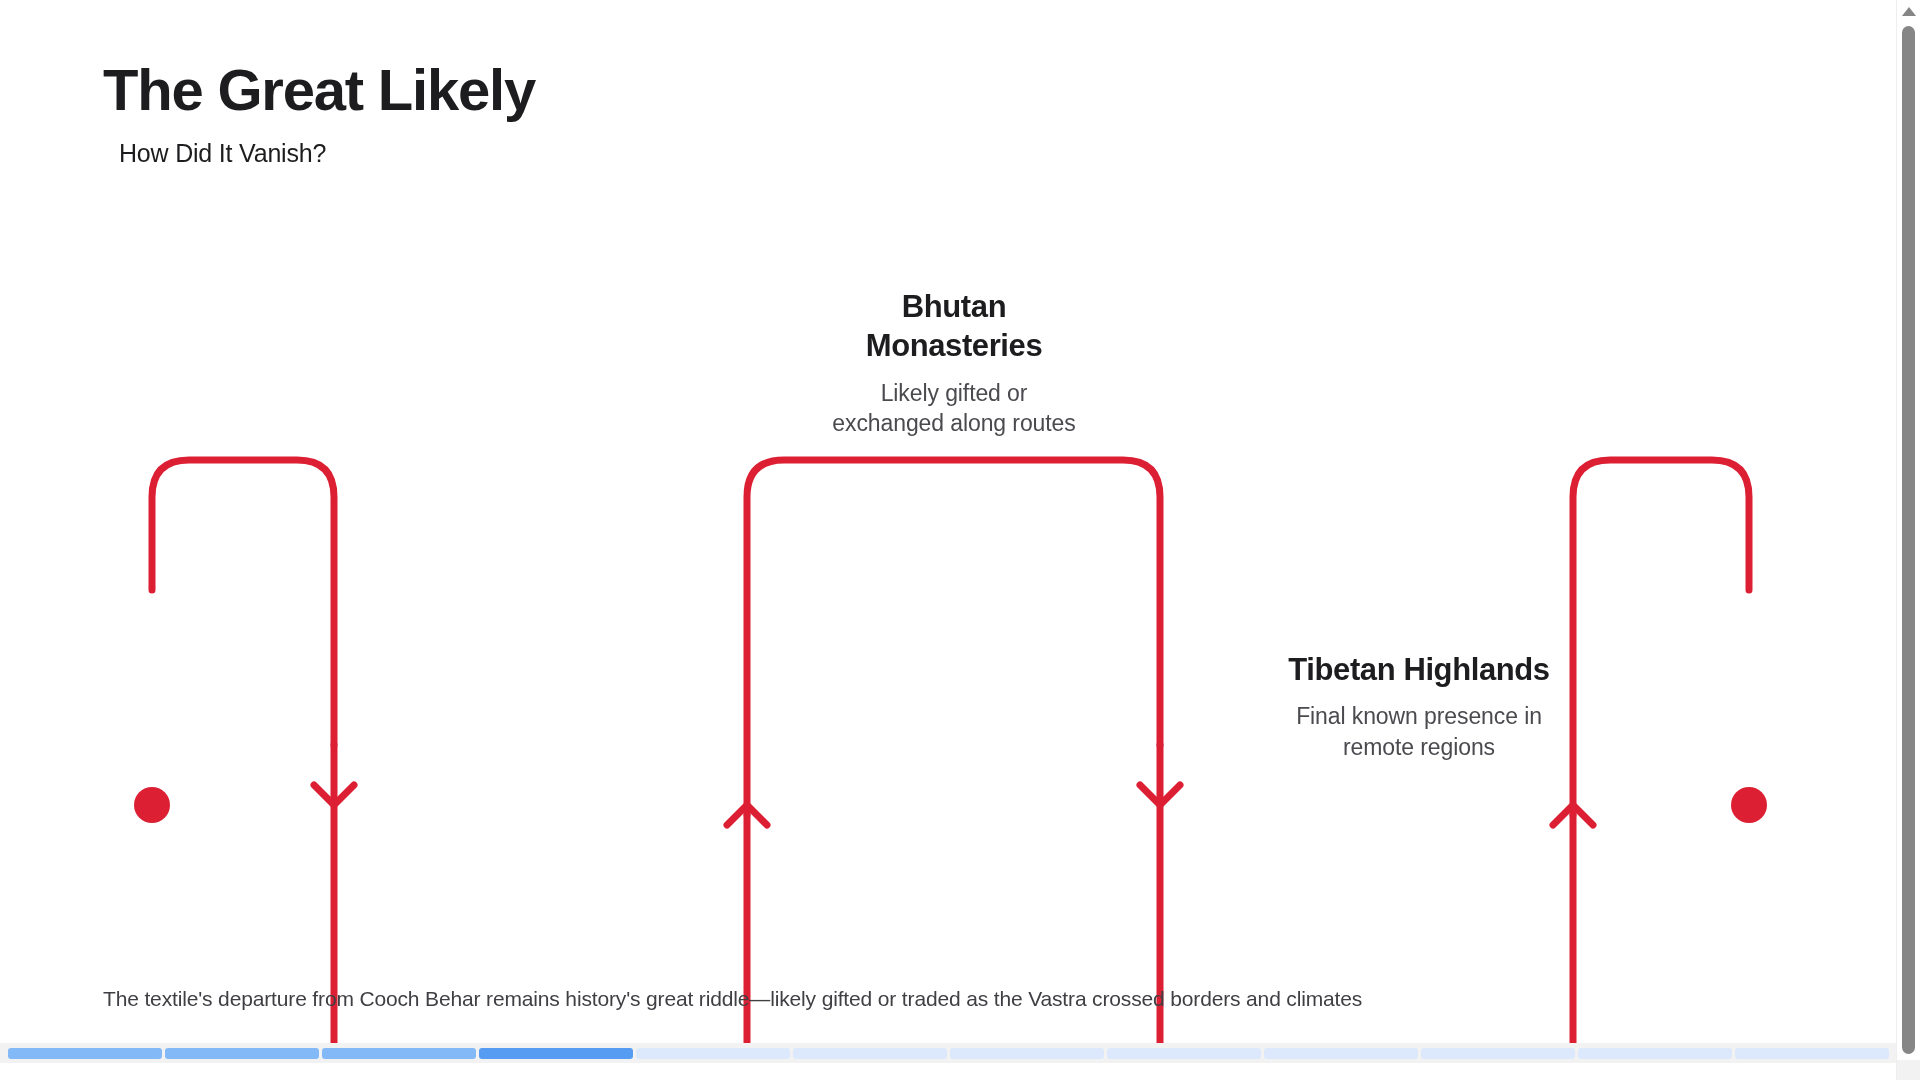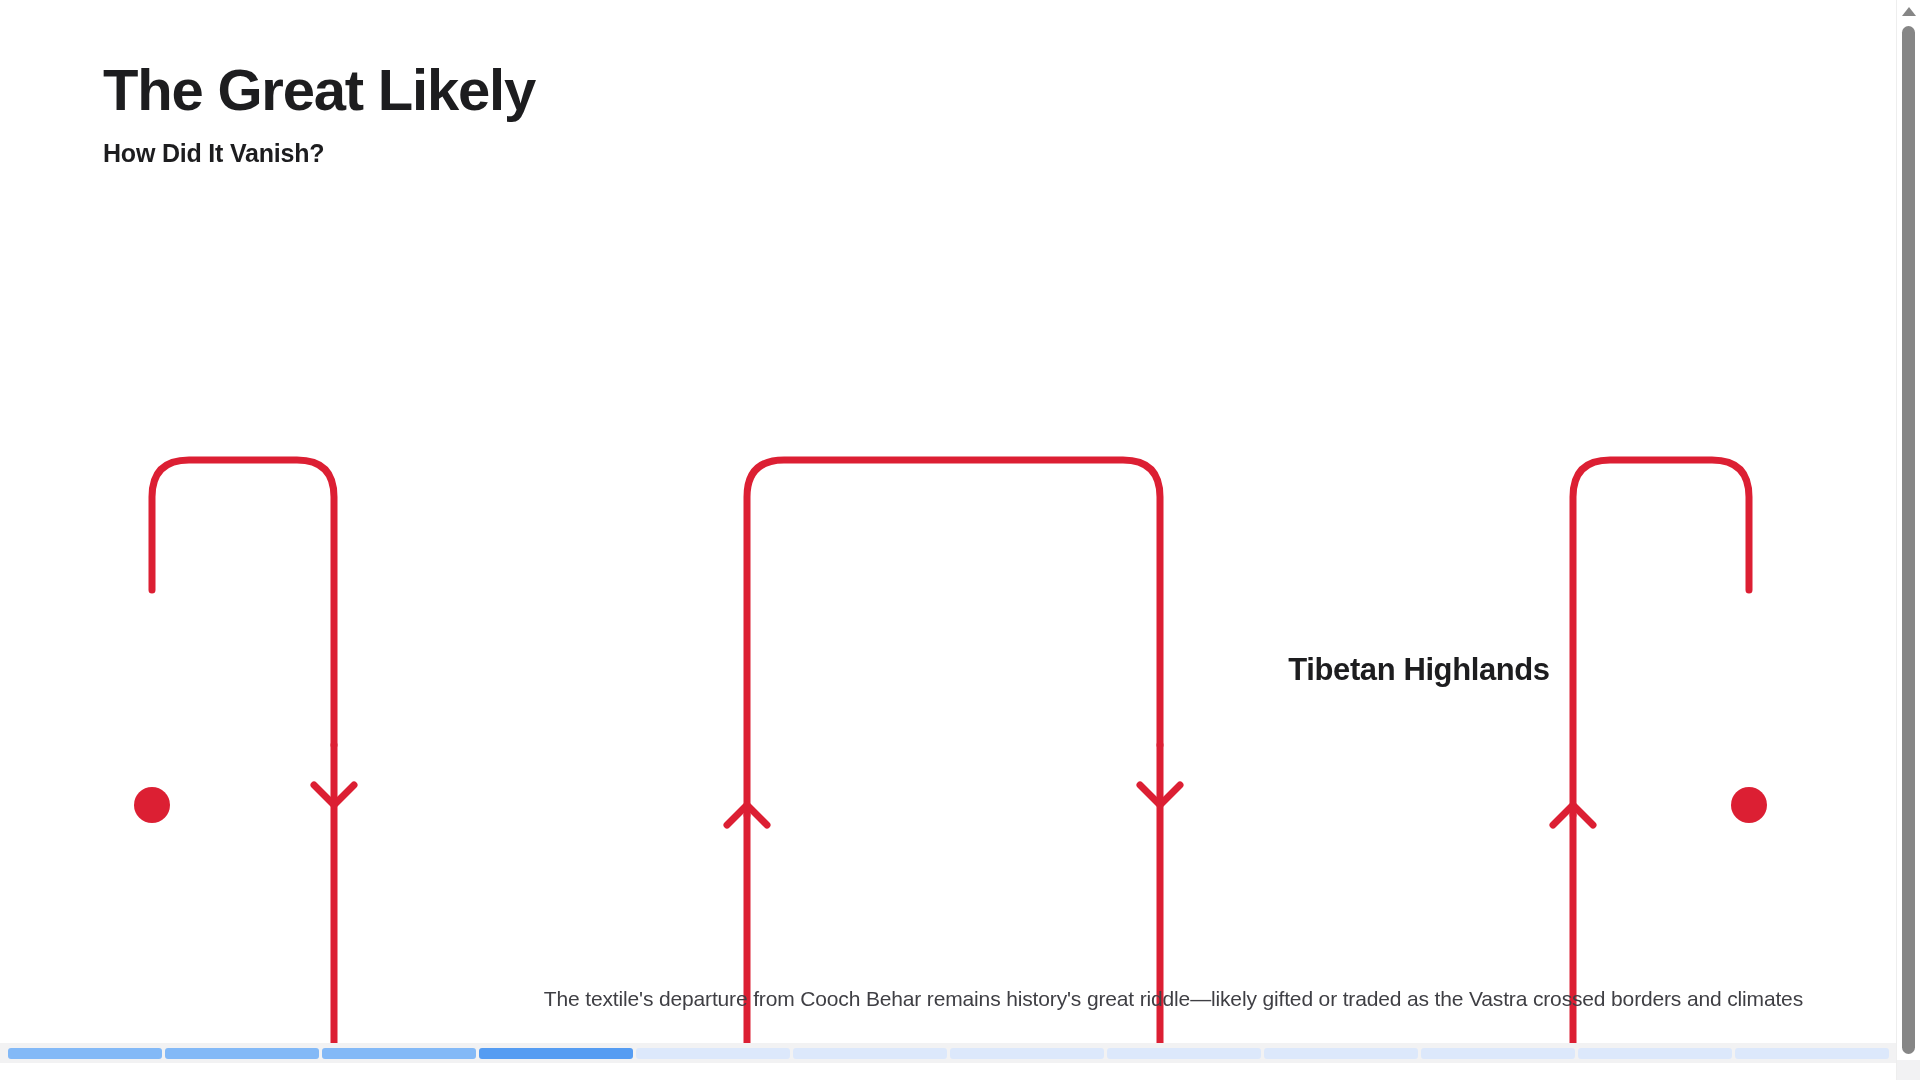--- a/index.html
+++ b/index.html
@@ -38,24 +38,24 @@
     font-size: 58px;
     font-weight: 700;
     letter-spacing: -1.2px;
     color: #1d1d1f;
     line-height: 1.05;
     margin: 0;
     white-space: nowrap;
   }
   #page-subtitle {
     font-size: 25px;
-    font-weight: 700;
+    font-weight: 400;
     color: #1d1d1f;
     letter-spacing: -0.2px;
-    margin: 18px 0 0 0;
+    margin: 18px 0 0 16px;
     white-space: nowrap;
   }
 
   
   #diagram {
     position: absolute;
     left: 0;
     top: 215px;
     width: 1897px;
     height: 740px;
@@ -113,21 +113,20 @@
   #caption {
     position: absolute;
     left: 103px;
     top: 985px;
     width: 1700px;
     font-size: 21px;
     color: #3f3f44;
     letter-spacing: -0.15px;
     line-height: 1.3;
     white-space: nowrap;
-    text-align: right;
   }
 
   
   #progress-bar {
     position: absolute;
     left: 0;
     bottom: 0;
     width: 1897px;
     height: 20px;
     background: #f2f2f3;
@@ -228,23 +227,28 @@
 
       <path fill="none" stroke="#DC1F33" stroke-width="7" stroke-linecap="round" stroke-linejoin="round" d="M 1553,610 L 1573,590 L 1593,610"></path>
 
       <circle cx="152" cy="590" r="18" fill="#DC1F33"></circle>
       <circle cx="1749" cy="590" r="18" fill="#DC1F33"></circle>
     </svg>
 
     <div id="node-cooch-behar" class="node">
     </div>
 
+    <div id="node-bhutan" class="node">
+      <p class="node-title">Bhutan Monasteries</p>
+      <p class="node-desc">Likely gifted or exchanged along routes</p>
+    </div>
 
     <div id="node-tibetan" class="node">
       <p class="node-title">Tibetan Highlands</p>
+      <p class="node-desc">Final known presence in remote regions</p>
     </div>
   </div>
 
   <div id="caption">The textile's departure from Cooch Behar remains history's great riddle—likely gifted or traded as the Vastra crossed borders and climates</div>
 
   <div id="progress-bar">
       <div class="progress-seg visited"></div>
       <div class="progress-seg visited"></div>
       <div class="progress-seg visited"></div>
       <div class="progress-seg active"></div>

